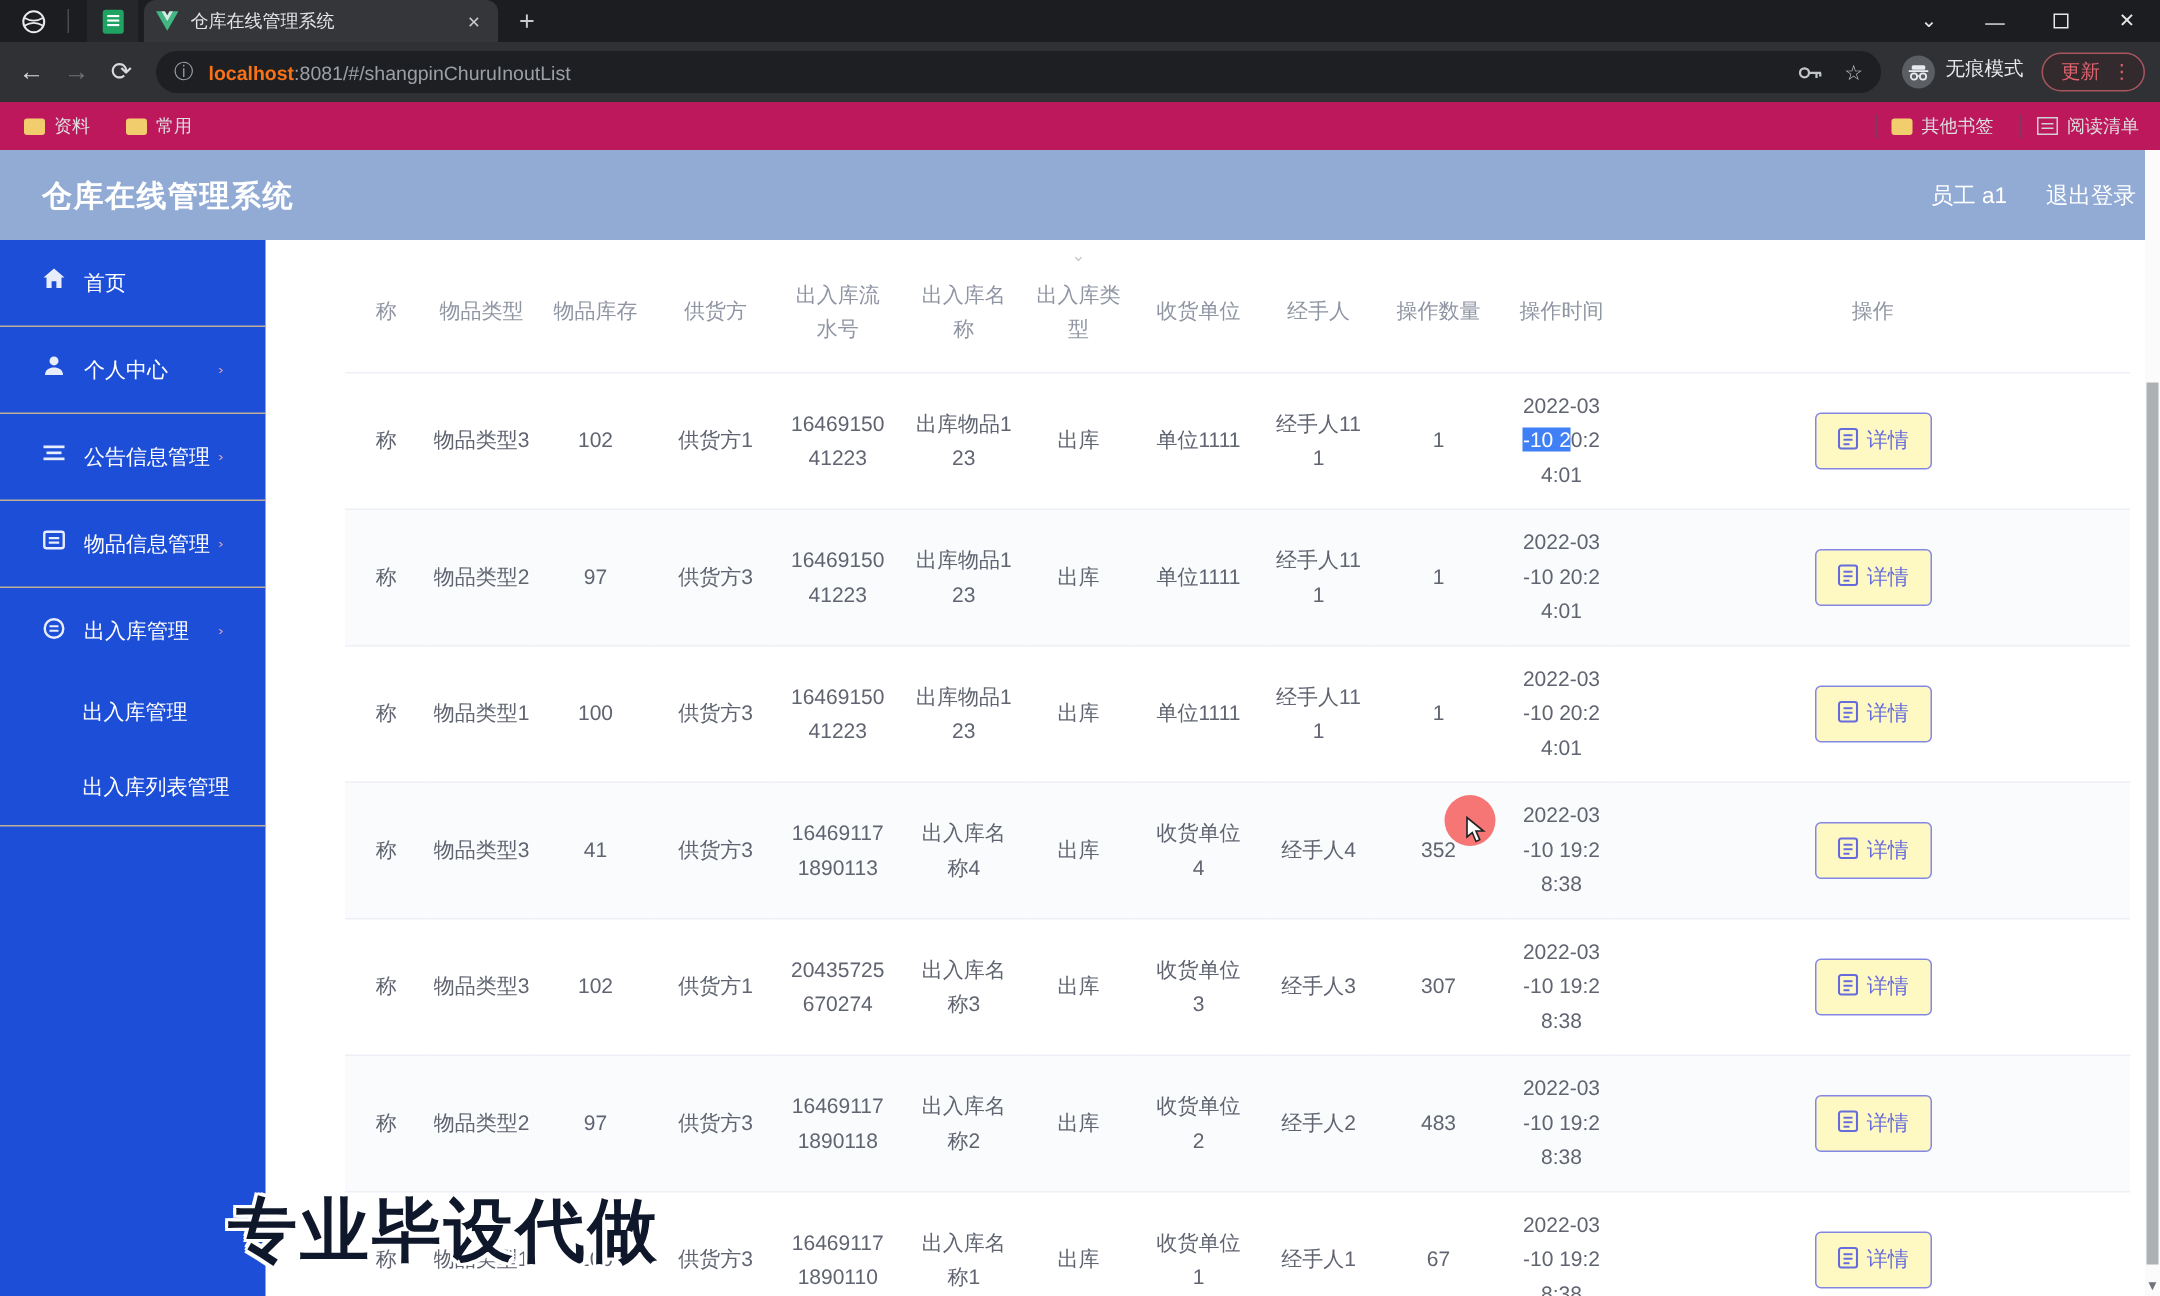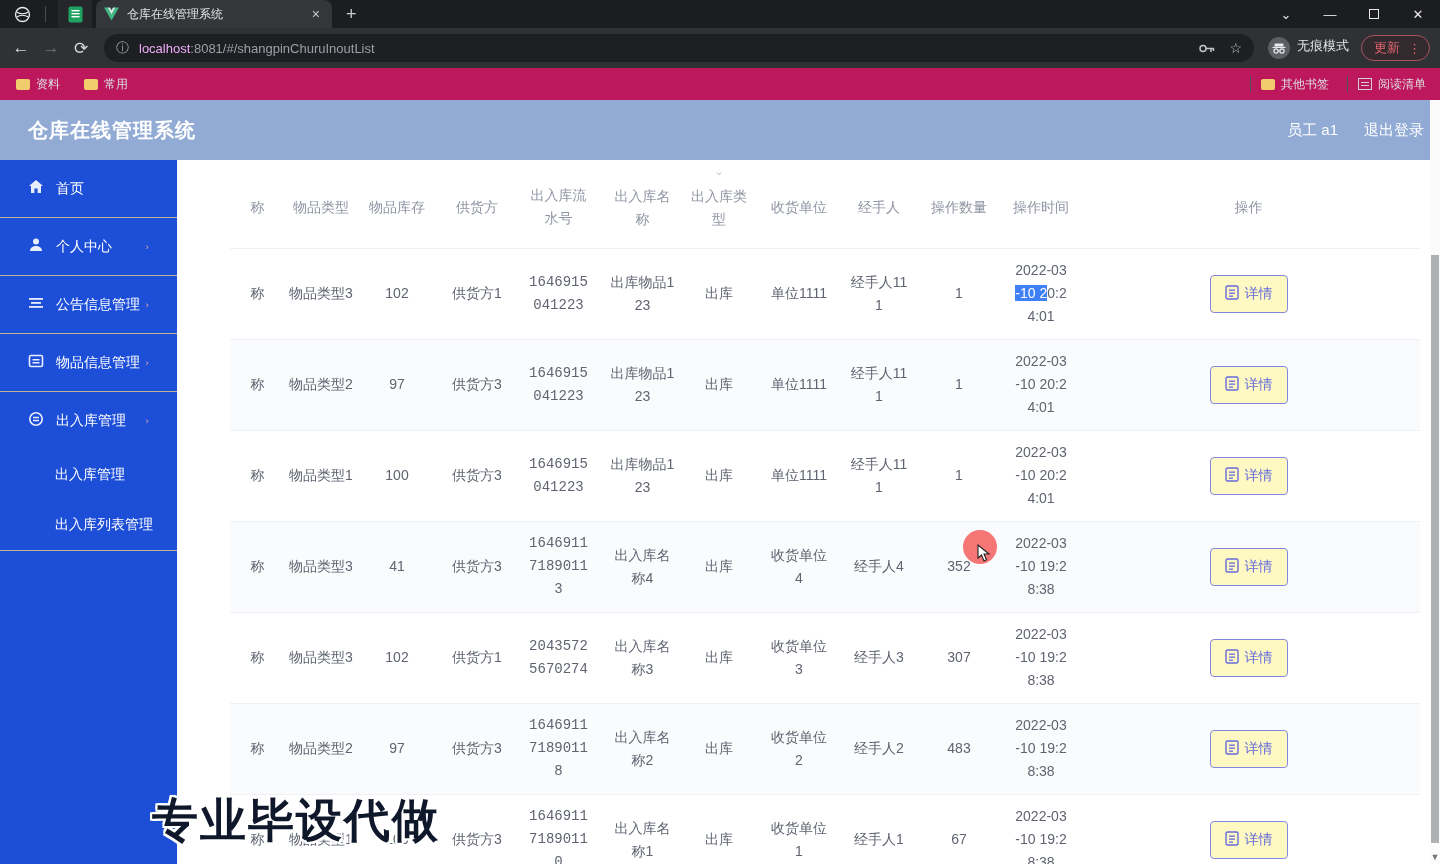--- a/index.html
+++ b/index.html
@@ -18,21 +18,21 @@
   .win-controls { margin-left:auto; display:flex; align-items:center; height:28px; }
   .win-btn { width:44px; height:28px; color:#e8e8e8; display:flex; align-items:center; justify-content:center; font-size:13px; }
   .win-box { width:10px; height:10px; border:1px solid #e8e8e8; display:inline-block; }
 
   .navbar { position:absolute; left:0; top:28px; width:1440px; height:40px; background:#303134; display:flex; align-items:center; }
   .nav-ico { font-size:17px; color:#d7d9db; width:30px; text-align:center; }
   .nav-ico.dim { color:#6f7276; }
   .urlbar { height:28px; background:#1e1f23; border-radius:14px; margin-left:8px; width:1150px; display:flex; align-items:center; padding:0 12px; }
   .url-info { color:#9aa0a6; font-size:13px; margin-right:10px; }
   .url-text { font-size:13px; color:#9aa0a6; white-space:nowrap; overflow:hidden; flex:1; }
-  .url-text b { color:#f0abfc; font-weight:normal; }
+  .url-text b { color:#f97316; font-weight:bold; }
   .url-right { display:flex; align-items:center; gap:14px; margin-left:10px; }
   .star { color:#c3c6c9; font-size:14px; }
   .incog { display:flex; align-items:flex-start; margin-left:14px; gap:7px; }
   .incog-badge { width:22px; height:22px; border-radius:50%; background:#5b5e63; display:flex; align-items:center; justify-content:center; }
   .incog-label { color:#e6e8ea; font-size:13px; }
   .update-pill { margin:0 10px 0 12px; height:26px; border:1px solid #a85560; border-radius:13px; background:#332a2e; display:flex; align-items:center; padding:0 8px 0 12px; gap:8px; }
   .update-label { color:#e0636e; font-size:13px; }
   .update-dots { color:#e0636e; font-size:13px; }
 
   .bookbar { position:absolute; left:0; top:68px; width:1440px; height:32px; background:#be185d; display:flex; align-items:center; font-size:12px; color:#dddfe1; }
@@ -59,21 +59,21 @@
   .side-subitem { height:50px; display:flex; align-items:center; padding-left:55px; }
   .side-subitem .lbl { color:#fff; font-size:14px; }
 
   .content { position:absolute; left:207px; top:160px; width:1233px; height:704px; background:#fff; overflow:hidden; }
 
   table.grid { position:absolute; left:23px; top:8px; width:1190px; border-collapse:collapse; table-layout:fixed; }
   .grid th { height:80px; color:#8f95a3; font-size:14px; font-weight:500; text-align:center; vertical-align:middle; line-height:23px; padding:0 6px; word-break:break-all; position:relative; background:#fff; }
   .grid td { height:91px; color:#5f6470; font-size:14px; text-align:center; vertical-align:middle; line-height:23px; padding:0 6px; word-break:break-all; border-top:1px solid #eef0f5; }
   .grid tr.stripe td { background:#fafbfc; }
   .grid td.c1 { padding:0 4px; }
-  .grid td.c4, .grid th.h4 { padding:0 10px;font-family:Liberation Mono, monospace; }
+  .grid td.c4, .grid th.h4 { padding:0 10px; }
   .grid td.c5, .grid th.h5 { padding:0 10px; }
   .grid td.c7, .grid th.h7 { padding:0 15px; }
   .grid td.c8, .grid th.h8 { padding:0 4px; }
   .th-caret { position:absolute; top:-8px; left:50%; transform:translateX(-50%); color:#c4c8cf; font-size:11px; }
   .tline .sel { background:#3f80f6; color:#fff; }
   .detail-btn { display:inline-flex; align-items:center; gap:6px; height:36px; padding:18px 14px; background:#fef9c3; border:1px solid #8387e2; border-radius:4px; color:#666bdc; font-size:14px; cursor:pointer; font-family:inherit; }
   .detail-btn svg { flex:0 0 auto; }
 
   
   .watermark { position:absolute; left:152px; top:790px; font-size:46px; font-weight:bold; color:#0f172a; letter-spacing:2px; white-space:nowrap; z-index:30;

